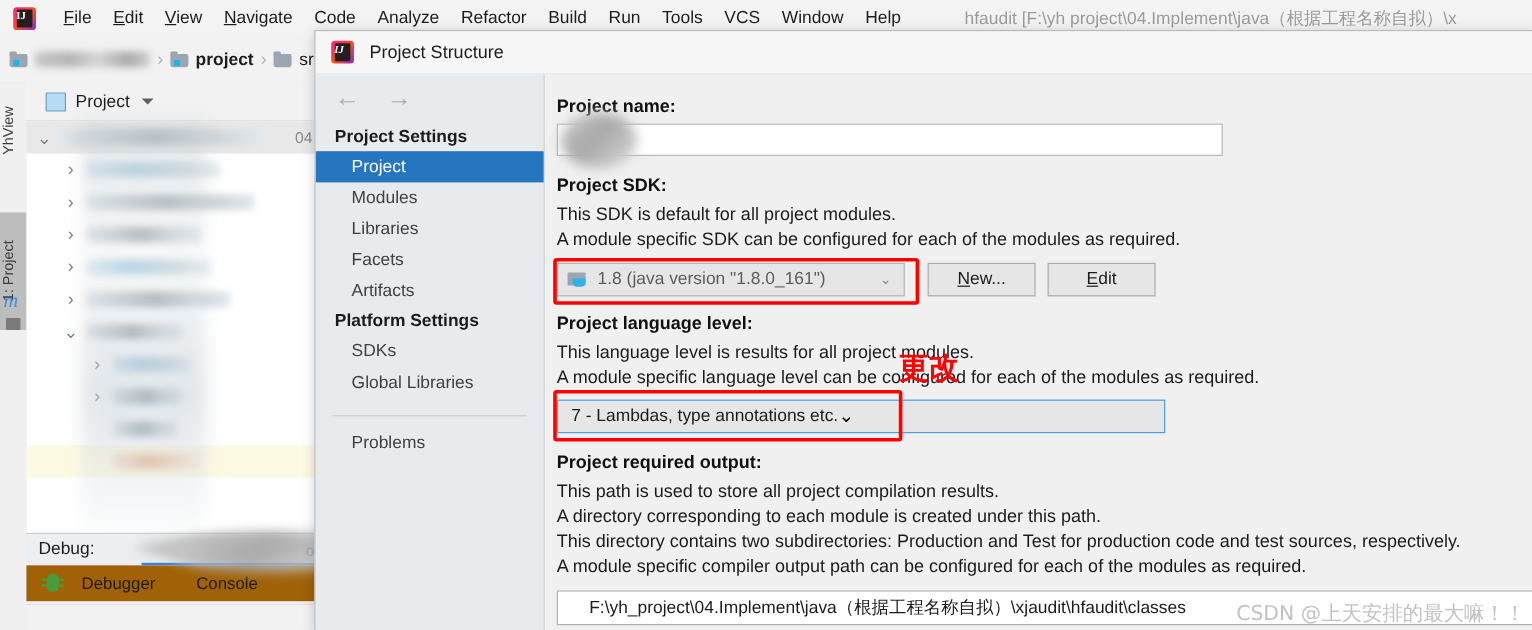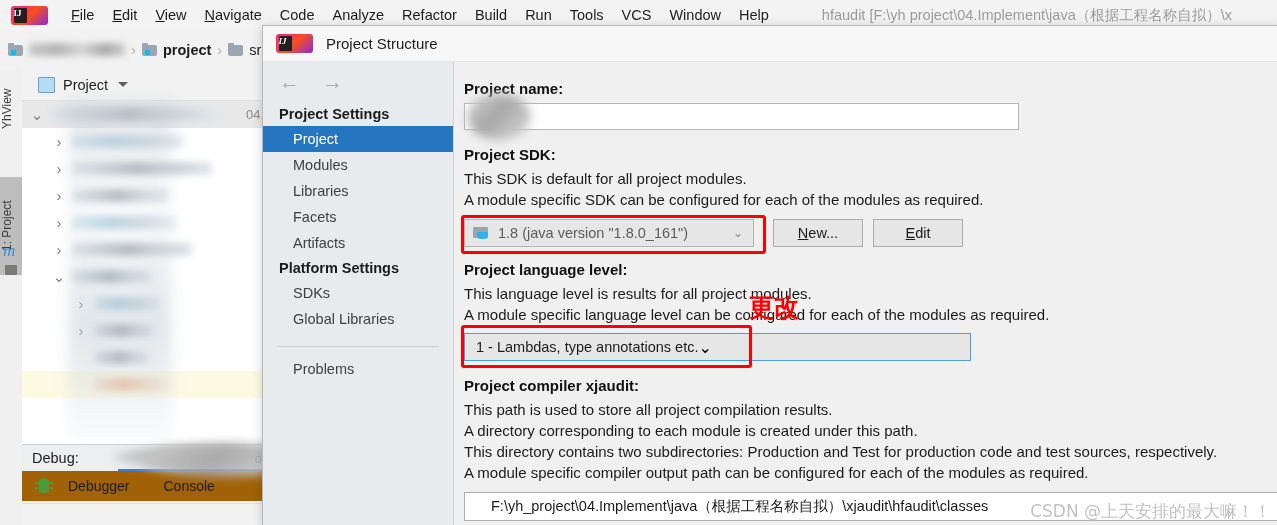--- a/index.html
+++ b/index.html
@@ -13,21 +13,21 @@
   #root { position: relative; width: 1277px; height: 525px; overflow: hidden; }
 
   
   .ide-menubar {
     position: absolute; left: 0; top: 0; width: 1277px; height: 30px;
     background: #f3f3f3;
     display: flex; align-items: center;
     border-bottom: 1px solid #e4e4e4;
   }
   .ij-logo {
-    width: 37px; height: 19px; margin-left: 11px; margin-right: 14px;
+    width: 19px; height: 19px; margin-left: 11px; margin-right: 14px;
     position: relative; flex: none;
   }
   .ij-logo .sq {
     position: absolute; inset: 0; border-radius: 3px;
     background: linear-gradient(135deg,#fe2d78 0%,#fe315f 26%,#f94f1b 50%,#8a2bd6 100%);
   }
   .ij-logo .inner {
     position: absolute; left: 3px; top: 2px; width: 13px; height: 15px;
     background: #231f20; border-radius: 1px;
   }
@@ -486,27 +486,27 @@
           <div class="btn" style="margin-left:10px;"><span class="mn">E</span>dit</div>
           <div class="redbox" style="left:-3px;top:-4px;width:299px;height:33px;"></div>
         </div>
 
         <div class="sec-title" style="margin-top:14px;">Project language level:</div>
         <div class="sec-line">This language level is results for all project modules.</div>
         <div class="sec-line">A module specific language level can be configured for each of the modules as required.</div>
 
         <div style="position:relative;margin-top:8px;">
           <div class="lang-combo" style="width:505px;">
-            <span class="val">1 - Lambdas, type annotations etc.</span>
+            <span class="val">7 - Lambdas, type annotations etc.</span>
             <span class="chev">⌄</span>
           </div>
           <div class="redbox" style="left:-3px;top:-8px;width:285px;height:37px;"></div>
         </div>
 
-        <div class="sec-title" style="margin-top:16px;">Project compiler xjaudit:</div>
+        <div class="sec-title" style="margin-top:16px;">Project required output:</div>
         <div class="sec-line">This path is used to store all project compilation results.</div>
         <div class="sec-line">A directory corresponding to each module is created under this path.</div>
         <div class="sec-line">This directory contains two subdirectories: Production and Test for production code and test sources, respectively.</div>
         <div class="sec-line">A module specific compiler output path can be configured for each of the modules as required.</div>
 
         <div class="path-field" style="width:800px;margin-top:9px;padding-left:17px;">
           <span class="val">F:\yh_project\04.Implement\java（根据工程名称自拟）\xjaudit\hfaudit\classes</span>
         </div>
 
         <div class="red-anno" style="left:295px;top:233px;">更改</div>

